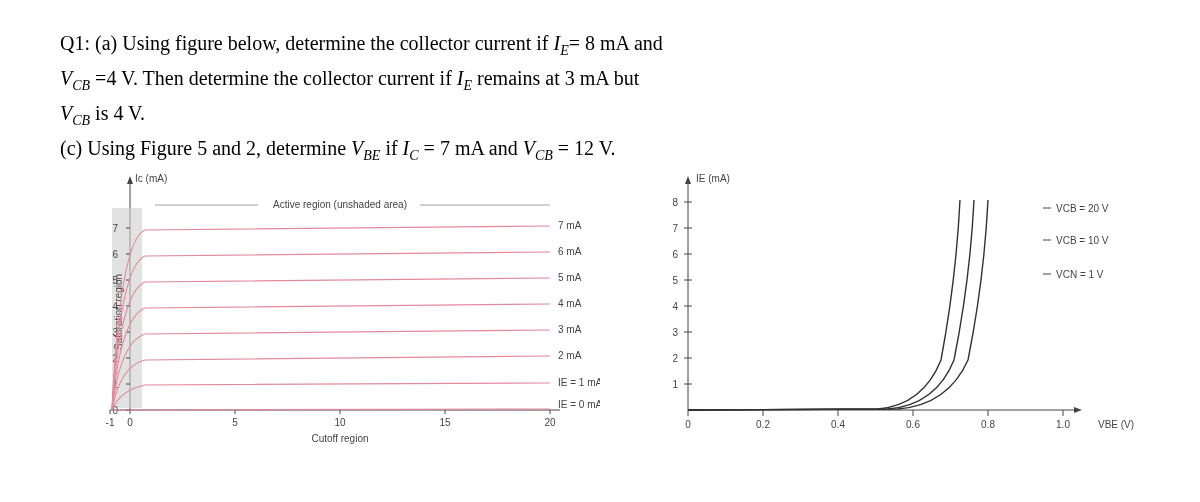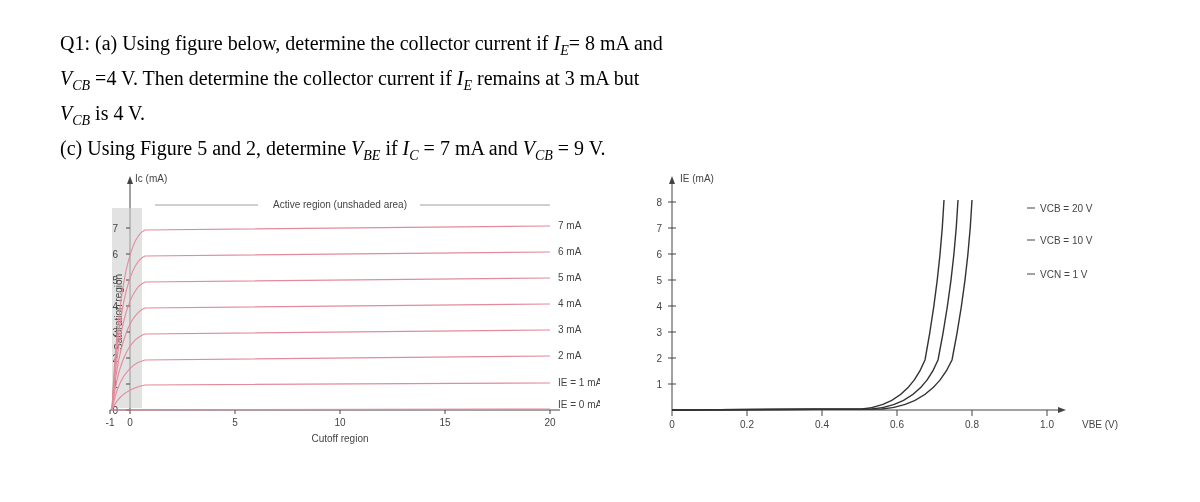--- a/index.html
+++ b/index.html
@@ -15,21 +15,21 @@
       font-size: 20px;
       line-height: 1.35;
       color: #000;
       margin-bottom: 4px;
     }
     .sub { font-style: italic; }
     .subscript { font-size: 0.7em; vertical-align: sub; font-style: italic; }
     .charts-row {
       display: flex;
       margin-top: 2px;
-      gap: 22px;
+      gap: 38px;
     }
     .chart-wrap { position: relative; }
     .chart1 { width: 540px; height: 280px; }
     .chart2 { width: 520px; height: 280px; }
     svg text { font-family: Arial, sans-serif; fill: #444; }
     .axis { stroke: #444; stroke-width: 1; }
     .curve { stroke: #e28b9b; stroke-width: 1.2; fill: none; }
     .curve2 { stroke: #333; stroke-width: 1.4; fill: none; }
     .thinline { stroke: #888; stroke-width: 0.8; }
     .tick { stroke: #444; stroke-width: 1; }
@@ -43,21 +43,21 @@
 <div class="question-text">
   <span>Q1: (a) Using figure below, determine the collector current if </span><span class="sub">I</span><span class="subscript">E</span><span>= 8 mA and</span>
 </div>
 <div class="question-text">
   <span class="sub">V</span><span class="subscript">CB</span><span> =4 V. Then determine the collector current if </span><span class="sub">I</span><span class="subscript">E</span><span> remains at 3 mA but</span>
 </div>
 <div class="question-text">
   <span class="sub">V</span><span class="subscript">CB</span><span> is 4 V.</span>
 </div>
 <div class="question-text">
-  <span>(c) Using Figure 5 and 2, determine </span><span class="sub">V</span><span class="subscript">BE</span><span> if </span><span class="sub">I</span><span class="subscript">C</span><span> = 7 mA and </span><span class="sub">V</span><span class="subscript">CB</span><span> = 9 V.</span>
+  <span>(c) Using Figure 5 and 2, determine </span><span class="sub">V</span><span class="subscript">BE</span><span> if </span><span class="sub">I</span><span class="subscript">C</span><span> = 7 mA and </span><span class="sub">V</span><span class="subscript">CB</span><span> = 12 V.</span>
 </div>
 
 <div class="charts-row">
 
   <div class="chart-wrap chart1">
     <svg width="540" height="280" viewBox="0 0 540 280">
 
       <text x="75" y="12" class="label-small">Ic (mA)</text>
 
       <line x1="70" y1="30" x2="70" y2="10" class="axis"></line>

